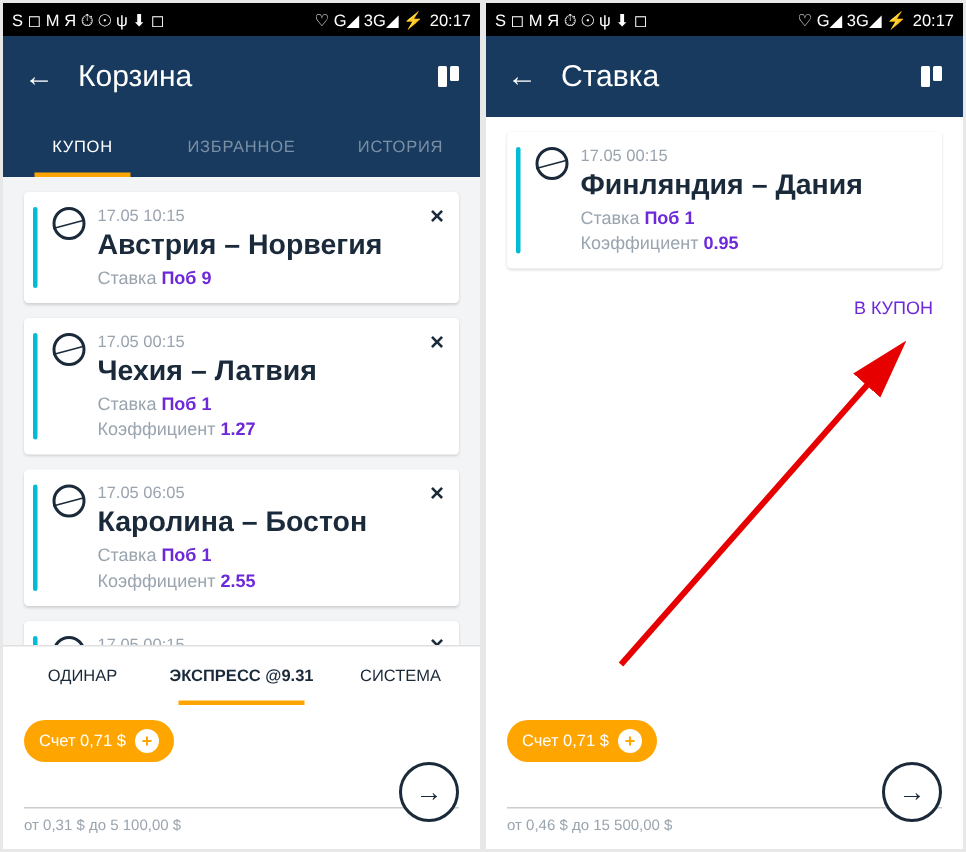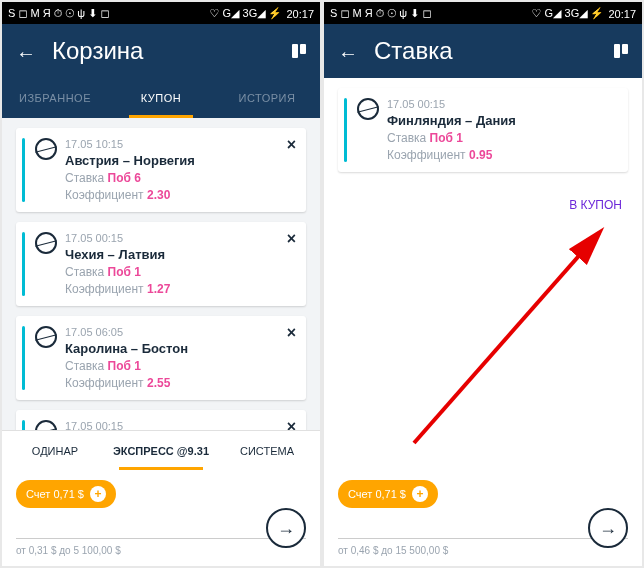--- a/index.html
+++ b/index.html
@@ -2,35 +2,35 @@
 <html><head>
 <meta charset="utf-8">
 <style>
   * { box-sizing: border-box; margin: 0; padding: 0; font-family: Arial, sans-serif; }
   body { background: #e8e8e8; width: 644px; height: 568px; display: flex; gap: 4px; padding: 2px; }
   .phone { flex: 1; background: #fff; display: flex; flex-direction: column; overflow: hidden; position: relative; }
   .statusbar { background: #000; color: #fff; height: 22px; display: flex; align-items: center; justify-content: space-between; padding: 0 6px; font-size: 11px; }
   .statusbar .left, .statusbar .right { display: flex; align-items: flex-end; gap: 4px; }
   .si { font-size: 11px; }
   .header { background: #173a5e; color: #fff; height: 54px; display: flex; align-items: center; padding: 0 14px; gap: 16px; }
-  .header .title { font-size: 24px; font-weight: 400; flex: 1; }
+  .header .title { font-size: 20px; font-weight: 400; flex: 1; }
   .header .sort { display: flex; gap: 2px; }
   .sort-box { width: 6px; height: 14px; background: #fff; border-radius: 1px; }
   .tabs { background: #173a5e; display: flex; height: 40px; }
   .tab { flex: 1; color: #7a8fa5; font-size: 11px; letter-spacing: 0.5px; display: flex; align-items: center; justify-content: center; position: relative; }
   .tab.active { color: #fff; }
   .tab.active::after { content: ""; position: absolute; bottom: 0; left: 20%; right: 20%; height: 3px; background: #ffa500; }
   .content { flex: 1; background: #f2f4f6; overflow-y: auto; padding: 10px 0; position: relative; }
   .card { background: #fff; margin: 0 14px 10px 14px; border-radius: 3px; box-shadow: 0 1px 2px rgba(0,0,0,0.15); display: flex; position: relative; padding: 10px 10px 10px 6px; }
   .card .stripe { width: 3px; background: #00bcd4; margin-right: 10px; border-radius: 2px; }
   .card .info { flex: 1; }
   .card .ts { color: #9aa4af; font-size: 11px; }
-  .card .match { color: #1a2a3a; font-size: 13px; font-weight: 600; margin-top: 3px; }
+  .card .match { color: #1a2a3a; font-size: 19px; font-weight: 600; margin-top: 3px; }
   .card .row { font-size: 12px; color: #9aa4af; margin-top: 3px; }
-  .card .row b { color: #ec4899; font-weight: 700; }
+  .card .row b { color: #6d28d9; font-weight: 700; }
   .card .close { position: absolute; top: 8px; right: 10px; font-size: 16px; color: #1a2a3a; font-weight: bold; cursor: pointer; }
   .sporticon { width: 22px; height: 22px; border: 2px solid #1a2a3a; border-radius: 50%; margin-right: 8px; position: relative; flex-shrink: 0; }
   .sporticon::after { content: ""; position: absolute; top: 50%; left: -2px; right: -2px; height: 1px; background: #1a2a3a; transform: rotate(-15deg); }
   .bottomtabs { background: #fff; display: flex; height: 40px; border-top: 1px solid #e0e0e0; }
   .btab { flex: 1; font-size: 11px; color: #1a2a3a; display: flex; align-items: center; justify-content: center; position: relative; }
   .btab.active { font-weight: 700; }
   .btab.active::after { content: ""; position: absolute; bottom: 0; left: 10%; right: 10%; height: 3px; background: #ffa500; }
   .footer { background: #fff; padding: 10px 14px; position: relative; }
   .chip { background: #ffa500; color: #fff; border-radius: 16px; padding: 6px 10px; font-size: 11px; display: inline-flex; align-items: center; gap: 6px; }
   .chip .plus { background: #fff; color: #ffa500; width: 16px; height: 16px; border-radius: 50%; display: flex; align-items: center; justify-content: center; font-weight: bold; font-size: 12px; }
@@ -58,33 +58,32 @@
   </div>
   <div class="header">
     <span style="font-size:20px">←</span>
     <span class="title">Корзина</span>
     <span class="sort">
         <span class="sort-box"></span>
         <span class="sort-box" style="height:10px"></span>
       </span>
   </div>
   <div class="tabs">
+    <div class="tab active">КУПОН</div>
     <div class="tab">ИЗБРАННОЕ</div>
-    <div class="tab active">КУПОН</div>
     <div class="tab">ИСТОРИЯ</div>
   </div>
   <div class="content">
     <div class="card">
       <div class="stripe"></div>
         <div class="sporticon"></div>
       <div class="info">
         <div class="ts">17.05 10:15</div>
         <div class="match">Австрия – Норвегия</div>
-        <div class="row"><span>Ставка</span> <b>Поб 6</b></div>
-        <div class="row"><span>Коэффициент</span> <b>2.30</b></div>
+        <div class="row"><span>Ставка</span> <b>Поб 9</b></div>
       </div>
       <div class="close">×</div>
     </div>
     <div class="card">
       <div class="stripe"></div>
         <div class="sporticon"></div>
       <div class="info">
         <div class="ts">17.05 00:15</div>
         <div class="match">Чехия – Латвия</div>
         <div class="row"><span>Ставка</span> <b>Поб 1</b></div>

